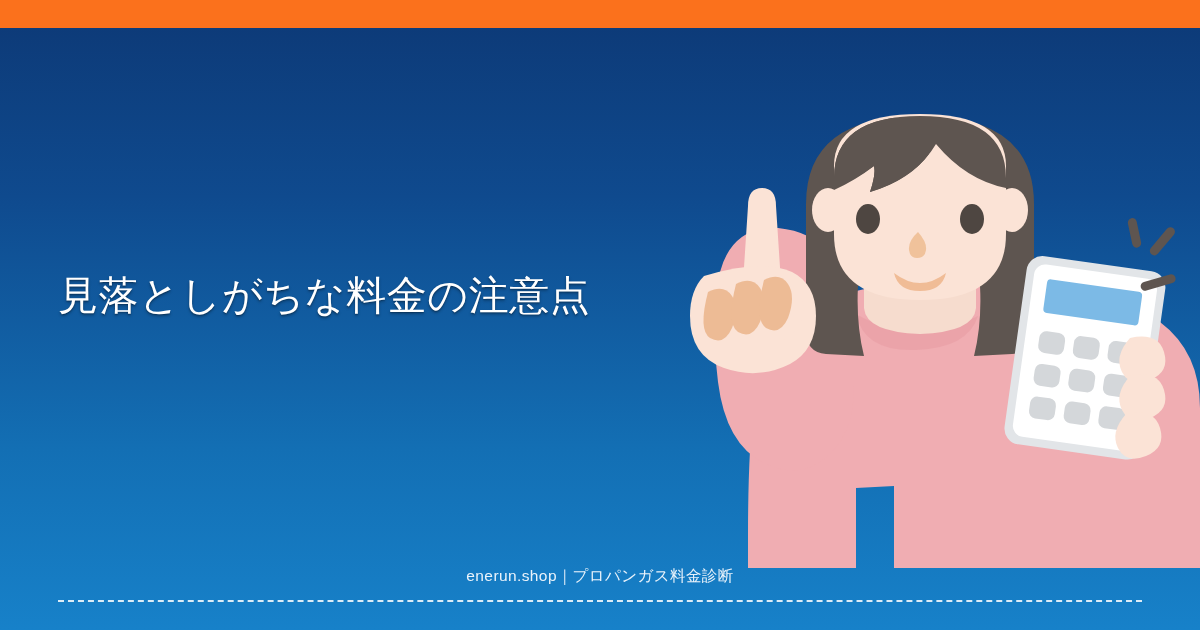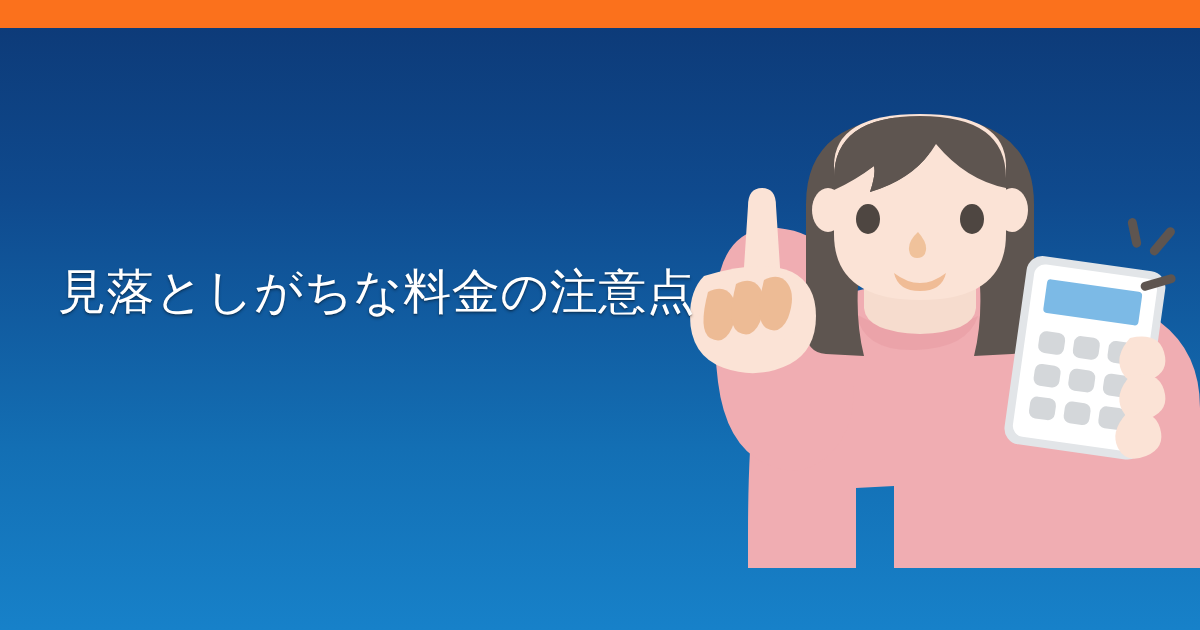--- a/index.html
+++ b/index.html
@@ -31,24 +31,24 @@
     left: 0; top: 28px;
     width: 1200px;
     height: 602px;
     background: linear-gradient(180deg, #0d3b79 0%, #0f4a8e 28%, #136fb4 70%, #1781c9 100%);
     z-index: 1;
   }
   
   .headline {
     position: absolute;
     left: 58px;
-    top: 264px;
+    top: 272px;
     z-index: 20;
     color: #ffffff;
-    font-size: 48px;
+    font-size: 40px;
     line-height: 1.18;
     letter-spacing: 0.5px;
     white-space: nowrap;
     font-weight: 400;
     text-shadow: 0 2px 3px rgba(0,0,0,0.30), 0 1px 1px rgba(0,0,0,0.25);
   }
   
   .footer-wrap {
     position: absolute;
     left: 0;
@@ -233,14 +233,18 @@
       <g fill="#5e5550">
         <rect x="470" y="190" width="9" height="30" rx="4.5" transform="rotate(-12 474 205)"></rect>
         <rect x="498" y="196" width="9" height="34" rx="4.5" transform="rotate(40 502 213)"></rect>
         <rect x="494" y="236" width="9" height="36" rx="4.5" transform="rotate(74 498 254)"></rect>
       </g>
     </svg>
   </div>
 
   <div class="headline">見落としがちな料金の注意点</div>
 
+  <div class="footer-wrap">
+    <div class="footer-text">enerun.shop｜プロパンガス料金診断</div>
+    <div class="footer-rule"></div>
+  </div>
 
 </div>
 
 </body></html>

